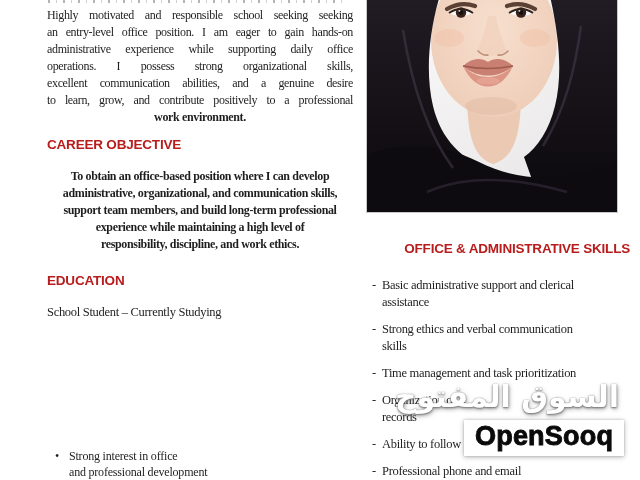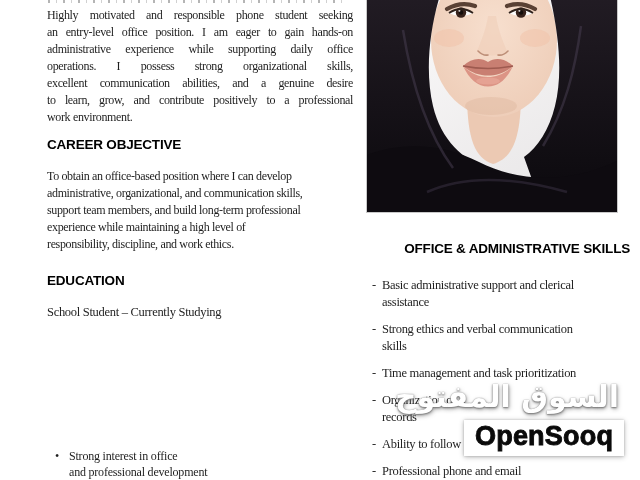--- a/index.html
+++ b/index.html
@@ -12,24 +12,24 @@
   
   .remnant {
     position:absolute; left:48px; top:0; width:298px; height:3px;
     background:repeating-linear-gradient(90deg,
       rgba(90,90,90,.45) 0 2px, transparent 2px 8px,
       rgba(90,90,90,.28) 8px 9px, transparent 9px 15px);
   }
   .leftcol { position:absolute; left:47px; top:7px; width:306px; }
   .para { font-size:12px; letter-spacing:-0.35px; line-height:17px; }
   .jline { text-align:justify; text-align-last:justify; white-space:normal; }
-  .lline { text-align:left; }
+  .lline { text-align:center;font-weight:bold; }
   .h-blue {
     font-family:"Liberation Sans","DejaVu Sans",sans-serif; font-weight:bold;
-    font-size:13.5px; line-height:15px; color:#000000; letter-spacing:-0.2px;
+    font-size:13.5px; line-height:15px; color:#b91c1c; letter-spacing:-0.2px;
     margin:0;
   }
   .career-heading { margin-top:11px; }
   .para2 { margin-top:16px; }
   .education-heading { margin-top:20px; }
   .edu-line { margin-top:16px; font-size:12.5px; line-height:17px; letter-spacing:-0.3px; }
   .bullet-item { margin-top:127px; display:flex; font-size:12px; line-height:16px; letter-spacing:-0.2px; }
   .bullet-char { width:14px; padding-left:8px; flex:none; }
 
   
@@ -69,21 +69,21 @@
 </style>
 </head>
 <body>
 
 <div class="canvas">
 
   <div class="remnant"></div>
 
   <div class="leftcol">
     <div class="para">
-      <div class="jline">Highly motivated and responsible phone student seeking</div>
+      <div class="jline">Highly motivated and responsible school seeking seeking</div>
       <div class="jline">an entry-level office position. I am eager to gain hands-on</div>
       <div class="jline">administrative experience while supporting daily office</div>
       <div class="jline">operations. I possess strong organizational skills,</div>
       <div class="jline">excellent communication abilities, and a genuine desire</div>
       <div class="jline">to learn, grow, and contribute positively to a professional</div>
       <div class="lline">work environment.</div>
     </div>
 
     <h2 class="h-blue career-heading">CAREER OBJECTIVE</h2>
     <div class="para para2">

